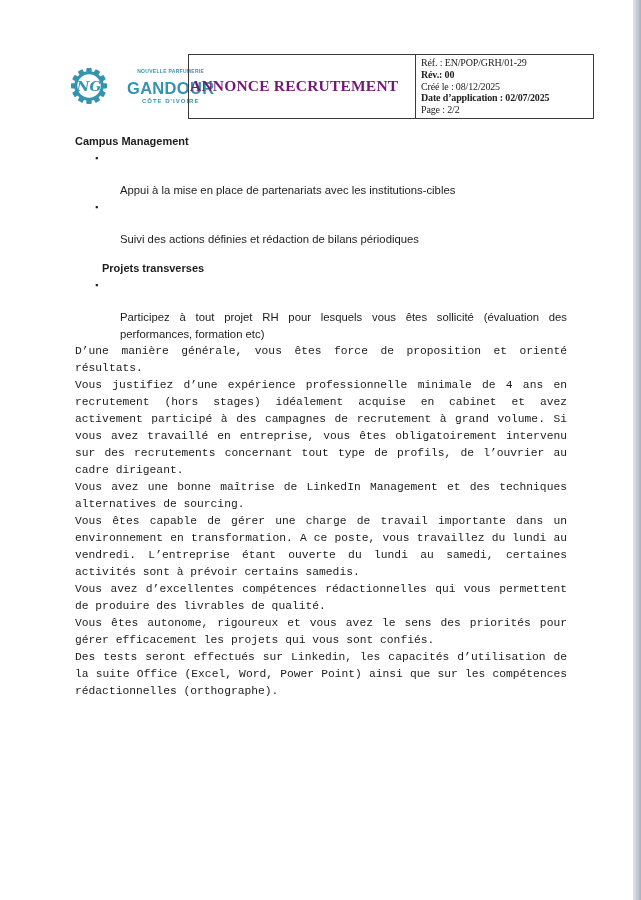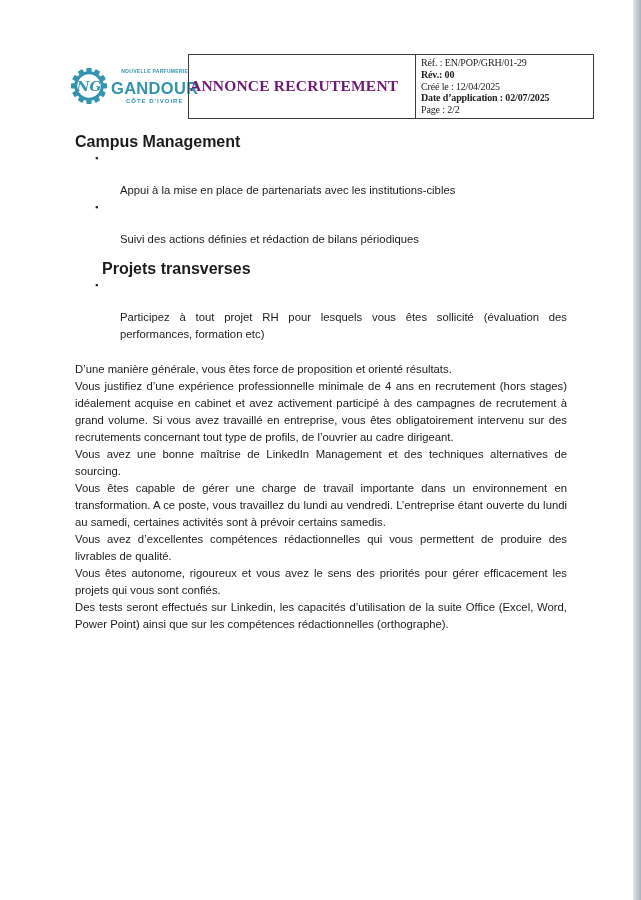--- a/index.html
+++ b/index.html
@@ -24,21 +24,21 @@
   }
 
   
   .doc-header {
     position: absolute; top: 54px; left: 70px;
     display: flex; align-items: center;
   }
   .logo {
     width: 118px; height: 63px;
     display: flex; align-items: center; justify-content: flex-start;
-    gap: 3px;
+    gap: 19px;
   }
   .gear-wrap { width: 38px; height: 40px; flex-shrink: 0; }
   .logo-text { display: flex; flex-direction: column; align-items: center; line-height: 1; }
   .logo-top {
     font-size: 5px; font-weight: bold; letter-spacing: 0.3px;
     color: #3494b0; white-space: nowrap;
   }
   .logo-name {
     font-size: 16.5px; font-weight: bold; letter-spacing: 0.3px;
     color: #3494b0; white-space: nowrap; margin-top: 6px;
@@ -68,27 +68,27 @@
   }
   .meta-cell div { white-space: nowrap; }
   .meta-bold { font-weight: bold; }
 
   
   .doc-body {
     position: absolute; top: 133px; left: 75px;
     width: 492px;
     font-size: 11.3px; line-height: 17px;
   }
-  .sec-heading { margin: 0; font-size: 16px; font-weight: bold; }
+  .sec-heading { margin: 0; font-size: 11px; font-weight: bold; }
   .sec-heading.spaced { margin-top: 12px; padding-left: 27px; }
   ul.bullets { margin: 0; padding: 0; list-style: none; }
   ul.bullets li { display: flex; padding-left: 20px; }
   .bullet-marker { width: 25px; flex-shrink: 0; font-size: 9px; line-height: 17px; }
   .bullet-text { flex: 1; text-align: justify; margin-top: 32px; }
-  .paragraphs { margin-top: 18px; }
+  .paragraphs { margin-top: 0; font-family: Liberation Mono, monospace; }
   .paragraphs p { margin: 0; text-align: justify; }
 </style>
 </head>
 <body>
 
 <div class="page">
 
   <header class="doc-header">
     <div class="logo">
       <span class="gear-wrap">
@@ -121,21 +121,21 @@
       </span>
     </div>
 
     <table class="header-table">
       <tbody>
           <tr>
         <td class="title-cell">ANNONCE RECRUTEMENT</td>
         <td class="meta-cell">
           <div>Réf. : EN/POP/GRH/01-29</div>
           <div class="meta-bold">Rév.: 00</div>
-          <div>Créé le : 12/04/2025</div>
+          <div>Créé le : 08/12/2025</div>
           <div class="meta-bold">Date d’application : 02/07/2025</div>
           <div>Page : 2/2</div>
         </td>
       </tr>
     </tbody>
       </table>
   </header>
 
   <main class="doc-body">
 

